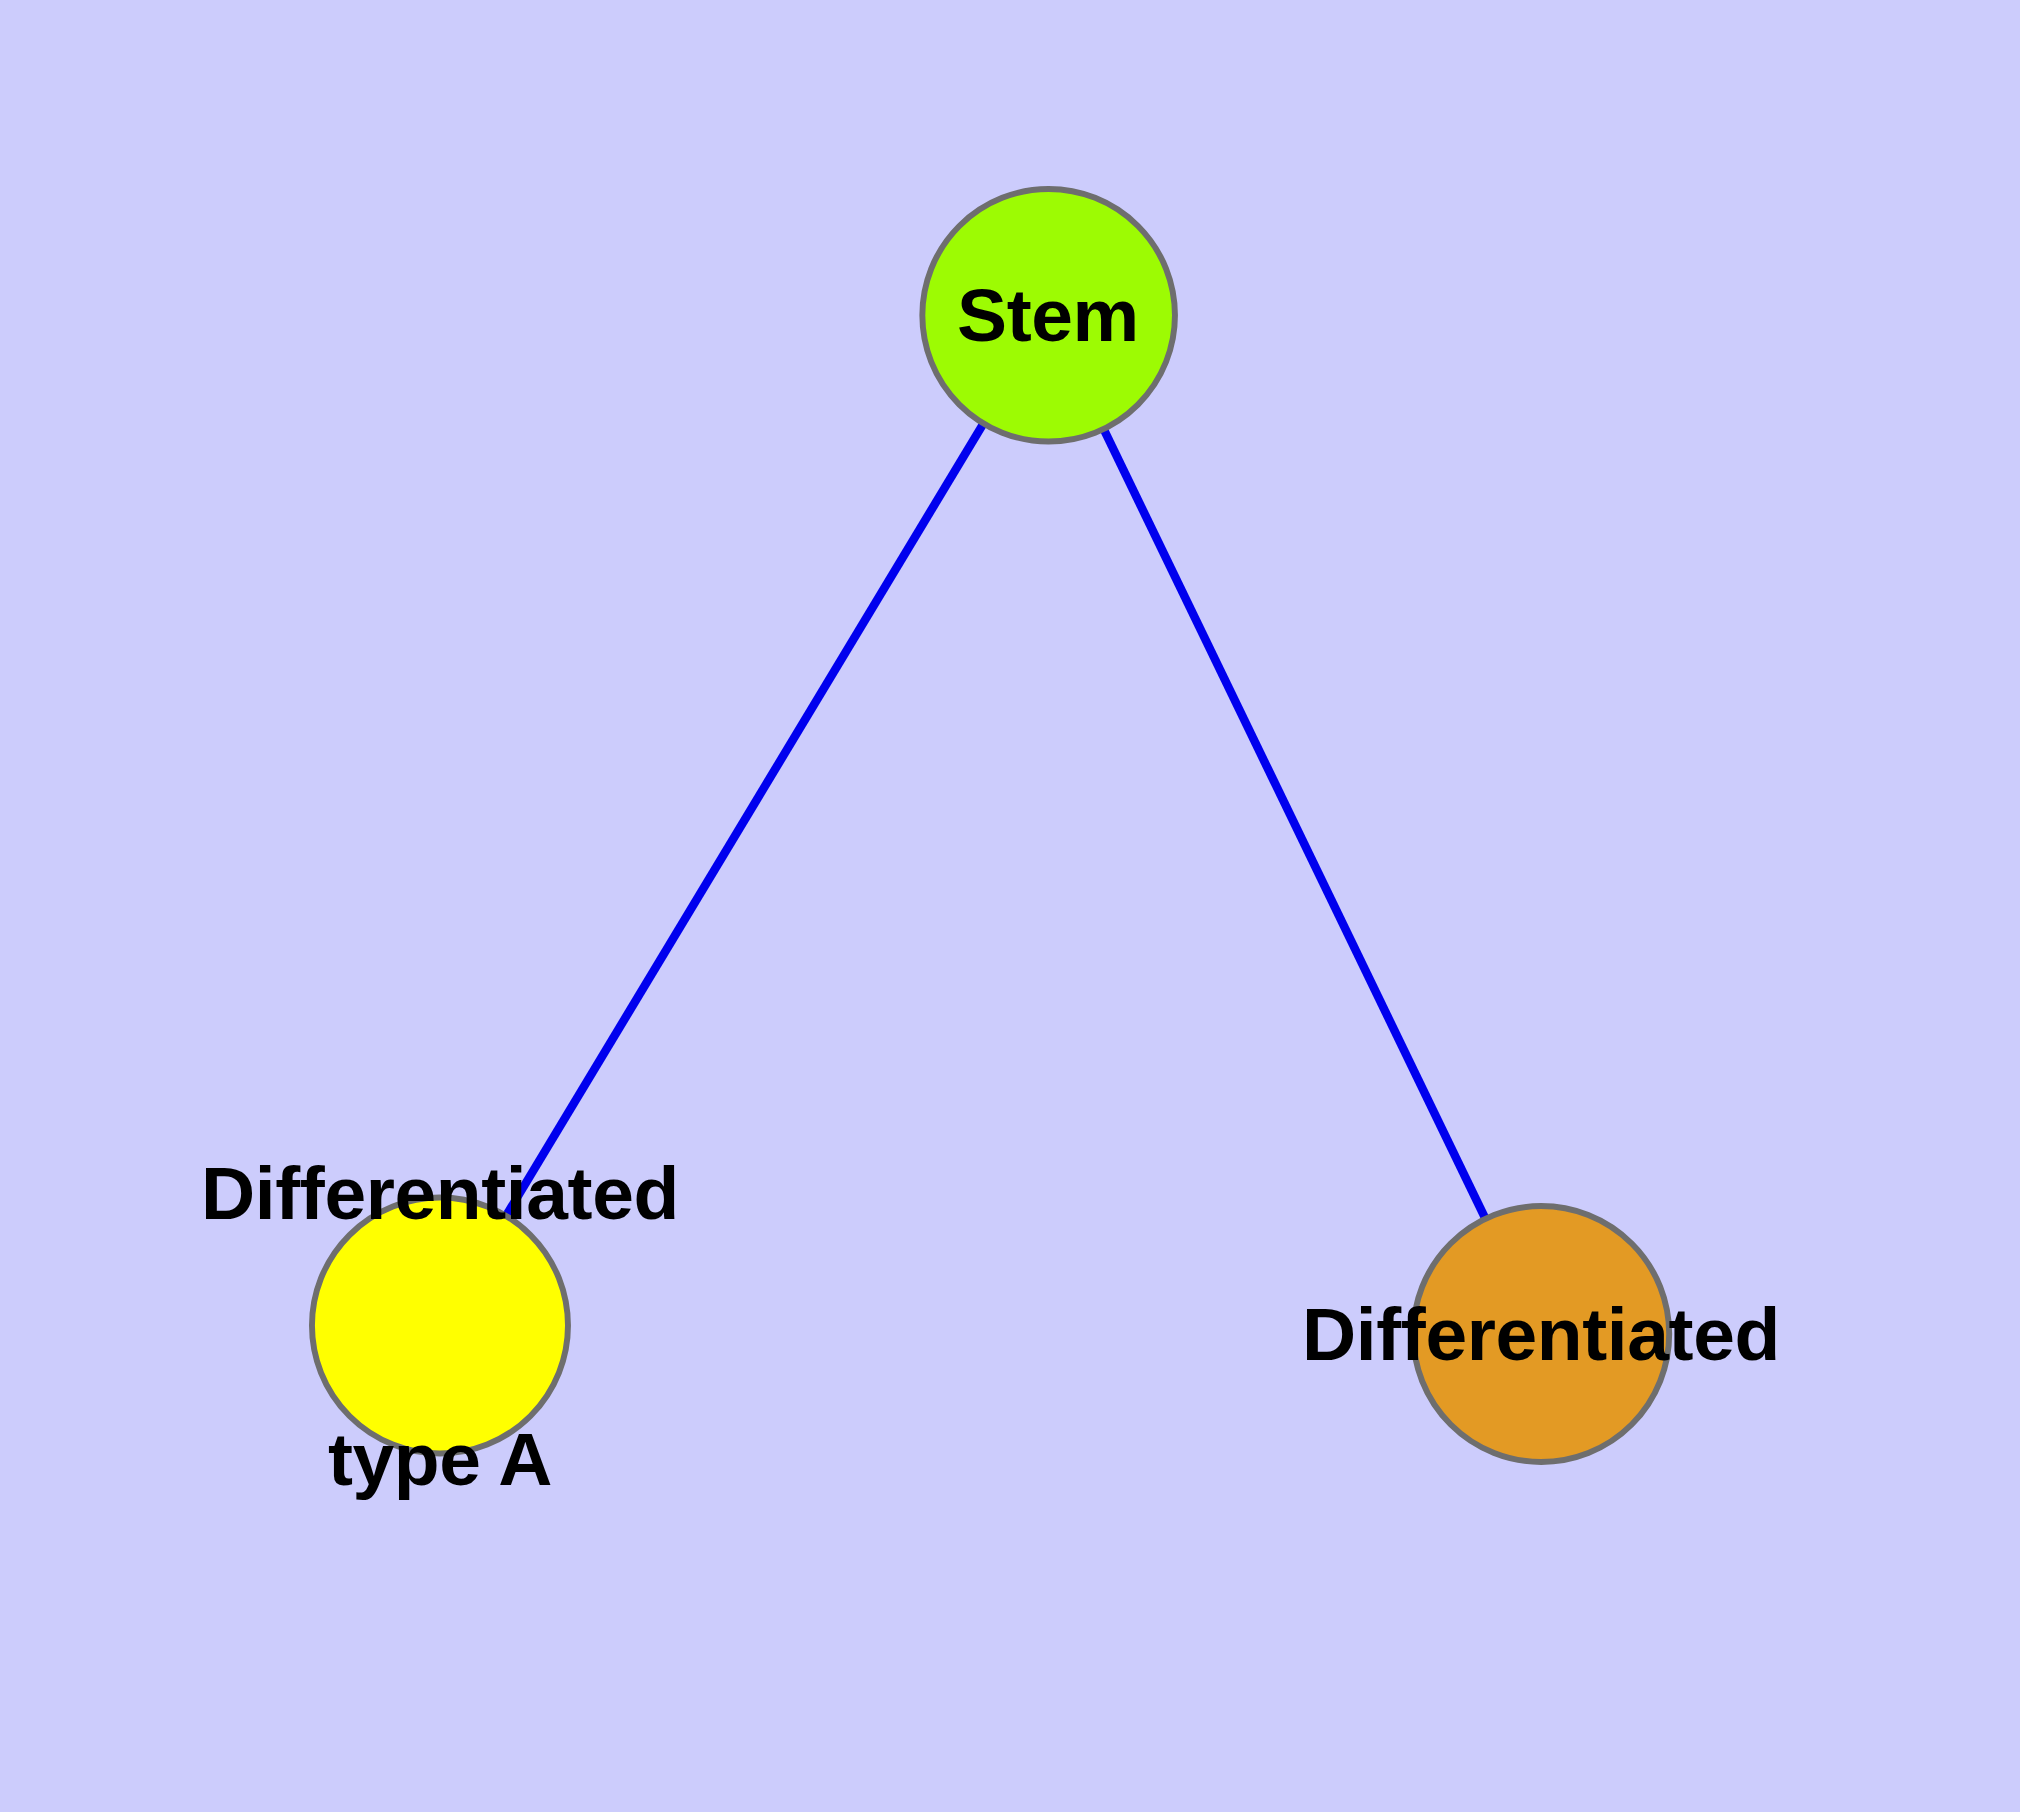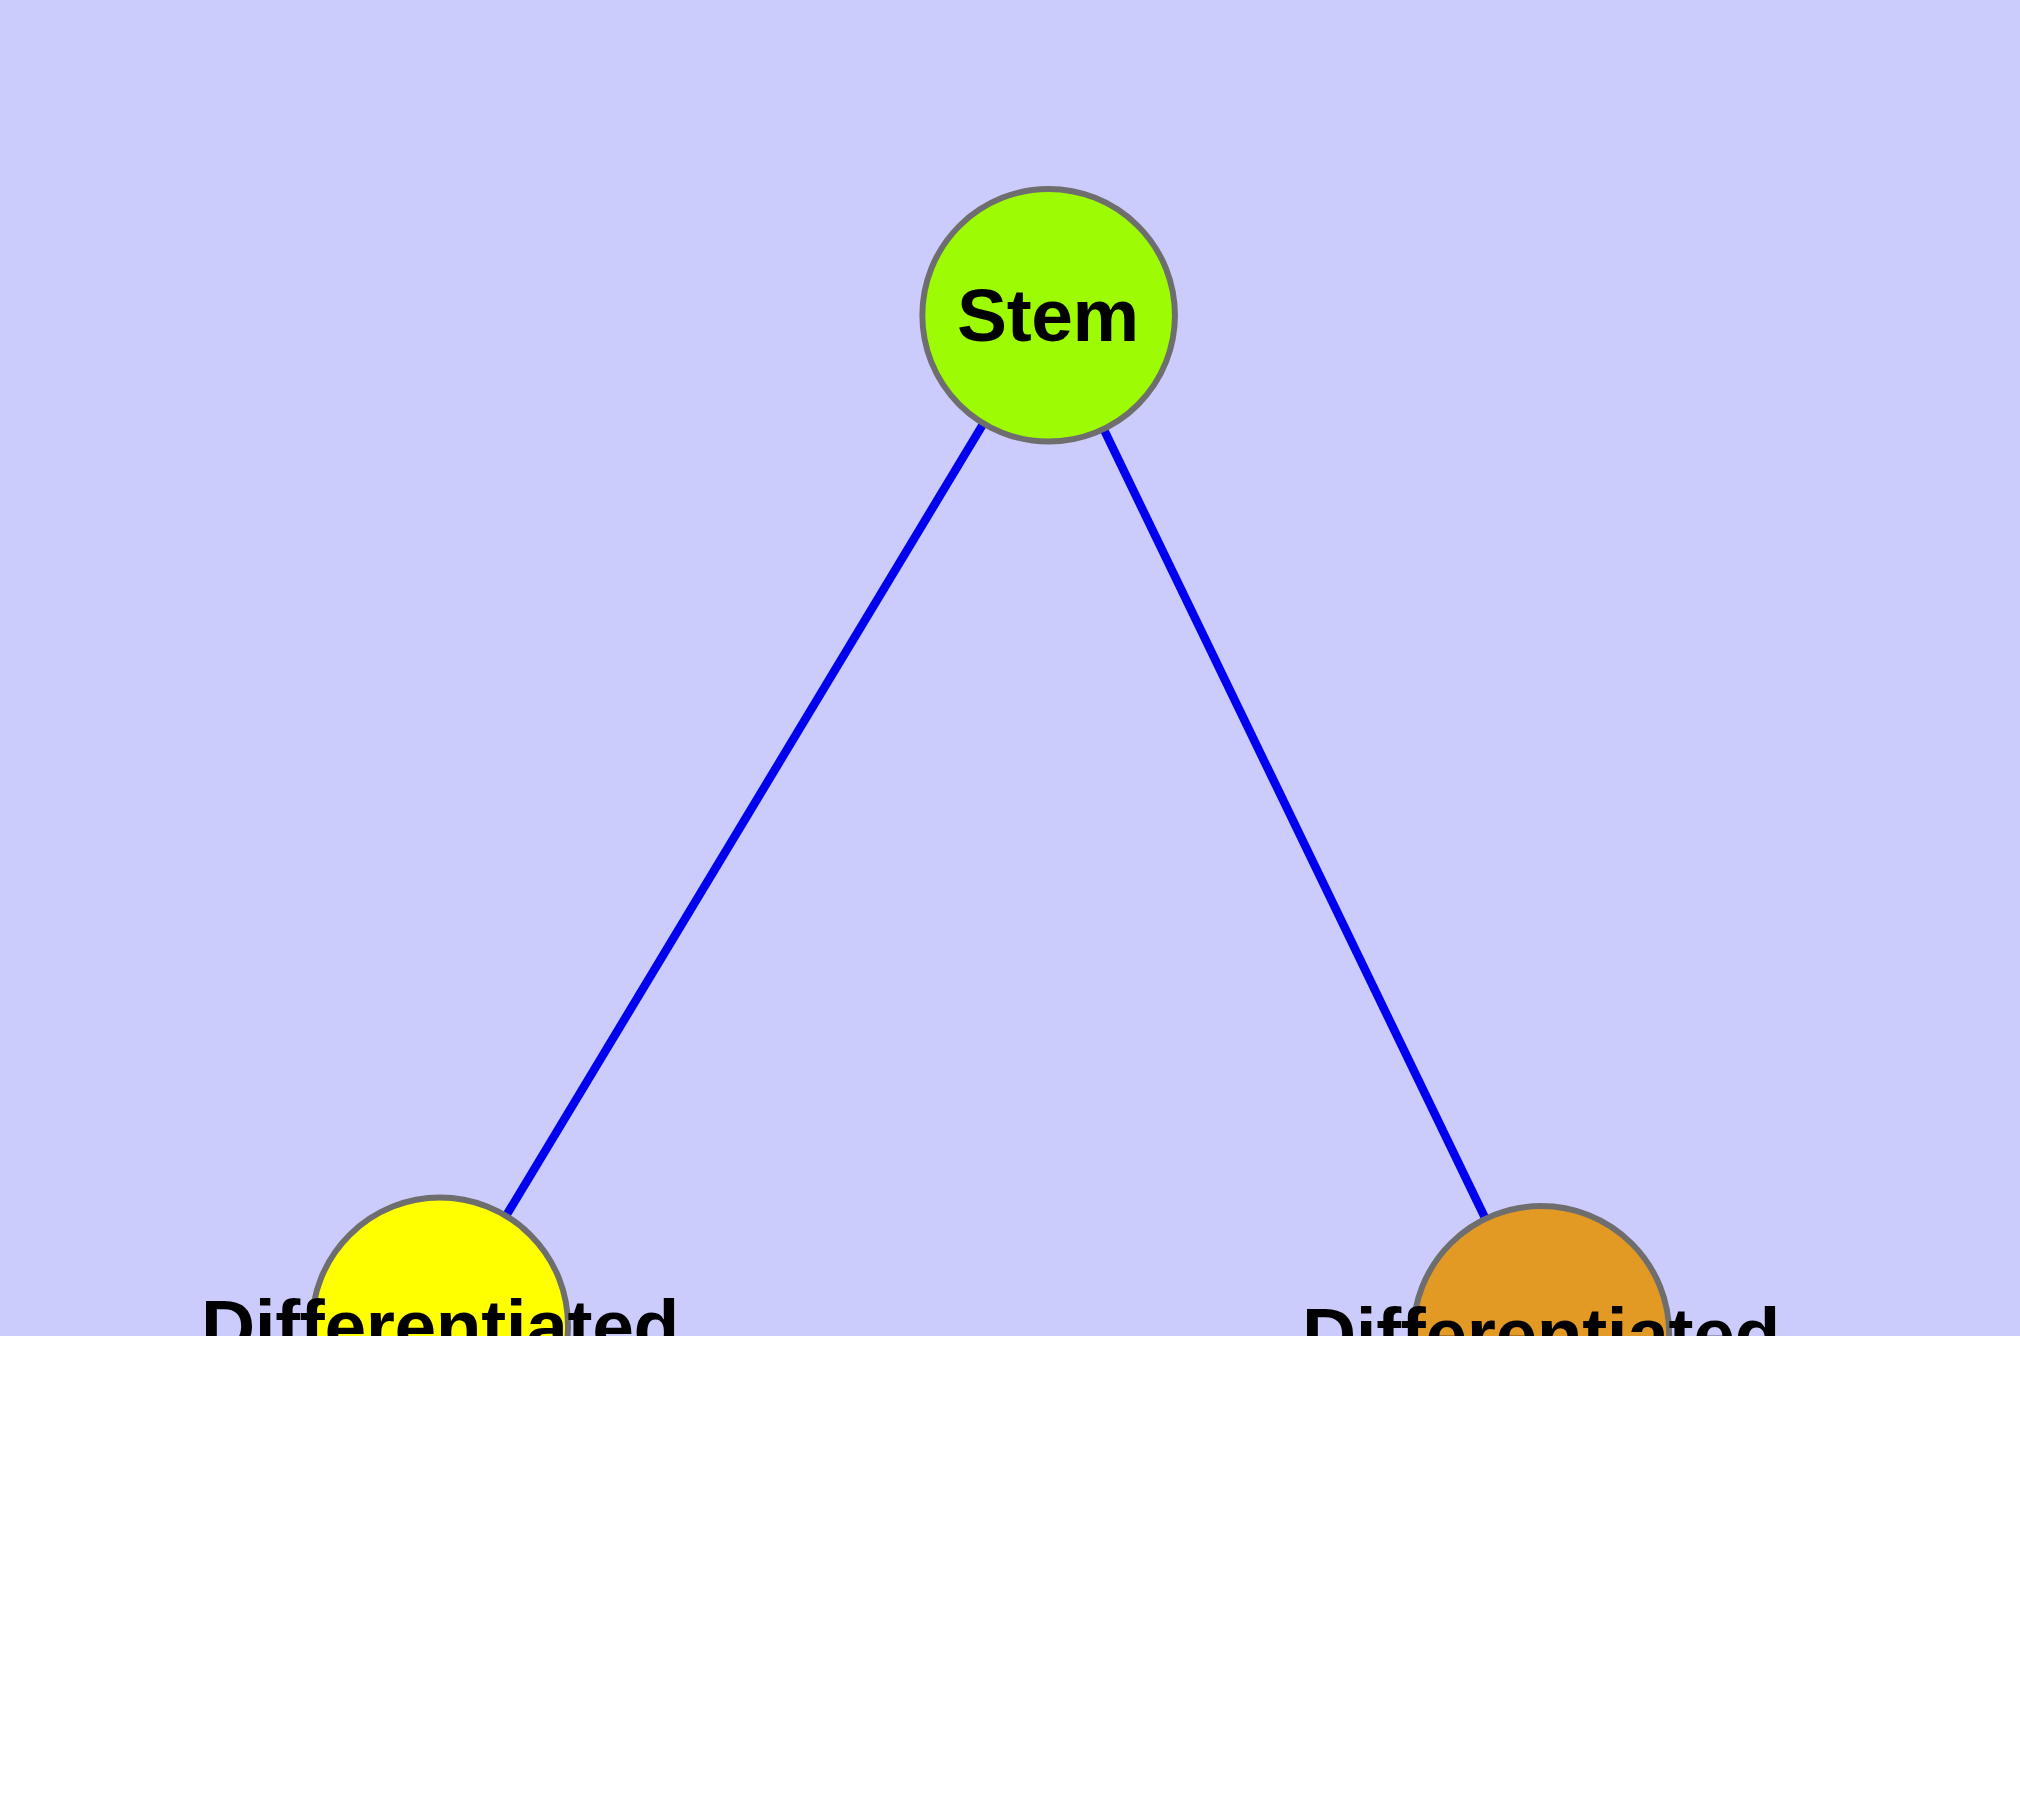--- a/index.html
+++ b/index.html
@@ -38,21 +38,21 @@
     transform: translate(-50%, -50%);
     pointer-events: none;
   }
   .label-stem   { font-size: 75px; }
   .label-typea  { font-size: 75px; }
   .label-typeb  { font-size: 75px; }
 </style>
 </head>
 <body>
 
-<div id="canvas" style="width: 2021px; height: 1336px;">
+<div id="canvas" style="width: 2021px; height: 1812px;">
 
   <div id="bg-rect" style="background: rgb(204, 204, 252);"></div>
 
   <svg id="graph-svg" viewBox="0 0 2384 2138" preserveAspectRatio="none" style="width: 2021px; height: 1812px;">
 
     <g>
       <line x1="1237" y1="372" x2="519" y2="1564" stroke="#0000ee" stroke-width="10" stroke-linecap="butt"></line>
       <line x1="1237" y1="372" x2="1818" y2="1574" stroke="#0000ee" stroke-width="10" stroke-linecap="butt"></line>
     </g>
 
@@ -62,20 +62,21 @@
       <circle cx="1818" cy="1574" r="151" fill="#e39a24" stroke="#6e6e6e" stroke-width="7"></circle>
     </g>
   </svg>
 
   <div class="node-label label-stem" style="left: 1048px; top: 315px;">
     <div>Stem</div>
   </div>
 
   <div class="node-label label-typea" style="left: 440px; top: 1326px;">
     <div>Differentiated</div>
+    <div>type A</div>
   </div>
 
   <div class="node-label label-typeb" style="left: 1541px; top: 1334px;">
     <div>Differentiated</div>
   </div>
 
 </div>
 
 
 </body></html>

